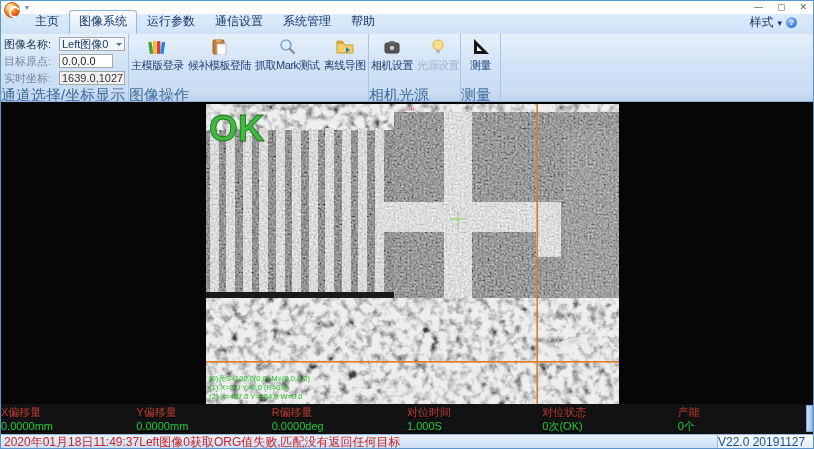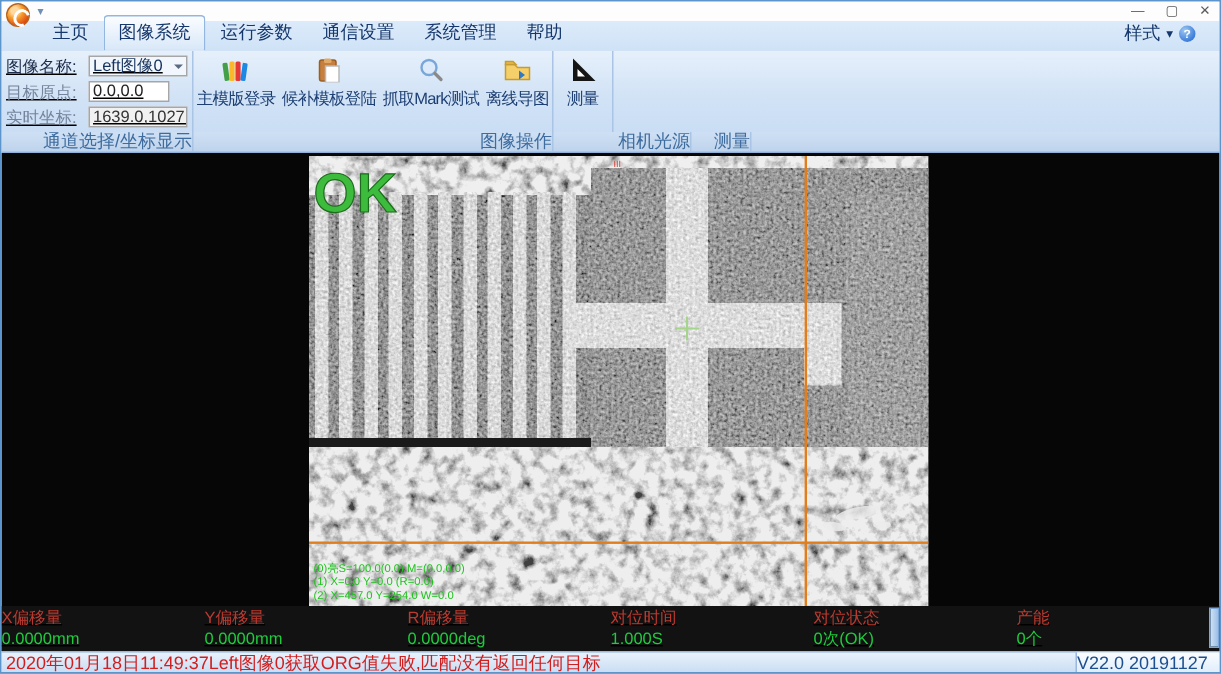--- a/index.html
+++ b/index.html
@@ -24,25 +24,25 @@
   .tab.active{background:linear-gradient(#fbfdff,#e6f0fb 60%,#d9e8f8);border-color:#93b6e0;border-bottom-color:#d9e8f8;}
   .menubar-right{position:absolute;right:16px;bottom:3px;display:flex;align-items:center;gap:4px;}
   .style-btn{font-size:12px;color:#15376b;}
   .style-caret{font-size:9px;color:#15376b;}
   .help-icon{width:11px;height:11px;border-radius:50%;background:radial-gradient(circle at 35% 30%,#9ec7f2,#3d7edb 70%);
     color:#fff;font-size:8px;font-weight:bold;text-align:center;line-height:11px;}
 
   
   .ribbon{height:54px;background:linear-gradient(#e6f0fb,#d2e3f6 55%,#c9ddf4);display:flex;}
   .captions{height:14px;background:linear-gradient(#cfe0f4,#bed3ec);display:flex;border-bottom:1px solid #8fb0d8;}
-  .cap{font-size:12px;color:#3e6c9e;text-align:right;line-height:13px;overflow:hidden;white-space:nowrap;}
+  .cap{font-size:15px;color:#3e6c9e;text-align:left;line-height:13px;overflow:hidden;white-space:nowrap;text-decoration:underline;}
   .g1{width:128px;} .g2{width:240px;} .g3{width:92px;} .g4{width:40px;}
   .grp{border-right:1px solid #aac4e5;height:100%;}
 
-  .fields{padding:2px 0 0 3px;text-decoration:underline;}
+  .fields{padding:2px 0 0 3px;}
   .frow{display:flex;align-items:center;height:16px;margin-bottom:1px;}
   .flabel{width:55px;font-size:11px;white-space:nowrap;}
   .flabel.primary{color:#1c2c4a;}
   .flabel.secondary{color:#74849c;}
   .fbox{height:14px;border:1px solid #a6a6a6;font-size:11px;line-height:12px;padding:0 2px;
     white-space:nowrap;overflow:hidden;}
   .combo{width:66px;background:#f2f7fd;color:#17335f;position:relative;padding-right:9px;}
   .combo::after{content:"";position:absolute;right:2px;top:5px;border:3px solid transparent;border-top-color:#5b6b80;}
   .input1{width:54px;background:#ffffff;color:#222;}
   .input2{width:66px;background:#f1f1f1;color:#333;}
@@ -153,20 +153,42 @@
           <svg width="20" height="17" viewBox="0 0 20 17">
             <path d="M2 5 L8 5 L10 7 L18 7 L18 15 L2 15 Z" fill="#f4cf6a" stroke="#c79b33"></path>
             <path d="M2 5 L2 3 L7 3 L9 5 Z" fill="#e8ba45" stroke="#c79b33"></path>
             <path d="M11 9 l4 3 l-4 3 z" fill="#2f79c6"></path>
           </svg>
         </span>
         <span class="lbl">离线导图</span>
       </div>
     </div>
 
+    <div class="grp g3 btnrow">
+      <div class="rbtn">
+        <span class="icon">
+          <svg width="20" height="17" viewBox="0 0 20 17">
+            <rect x="3" y="5" width="14" height="10" rx="2" fill="#5a5a5a" stroke="#3b3b3b"></rect>
+            <rect x="7" y="3" width="6" height="3" rx="1" fill="#6e6e6e"></rect>
+            <circle cx="10" cy="10" r="3.4" fill="#9c9c9c" stroke="#303030"></circle>
+            <circle cx="10" cy="10" r="1.4" fill="#d8d8d8"></circle>
+          </svg>
+        </span>
+        <span class="lbl">相机设置</span>
+      </div>
+      <div class="rbtn disabled">
+        <span class="icon">
+          <svg width="20" height="17" viewBox="0 0 20 17">
+            <circle cx="10" cy="7" r="5" fill="#ffe08a" stroke="#d8b24a"></circle>
+            <rect x="8" y="12" width="4" height="3" rx="1" fill="#b9b9b9"></rect>
+          </svg>
+        </span>
+        <span class="lbl">光源设置</span>
+      </div>
+    </div>
 
     <div class="grp g4 btnrow">
       <div class="rbtn">
         <span class="icon">
           <svg width="20" height="17" viewBox="0 0 20 17">
             <path d="M3 1 L3 16 L18 16 Z" fill="#151515"></path>
             <path d="M6 8 L6 13 L11 13 Z" fill="#ffffff"></path>
           </svg>
         </span>
         <span class="lbl">测量</span>

